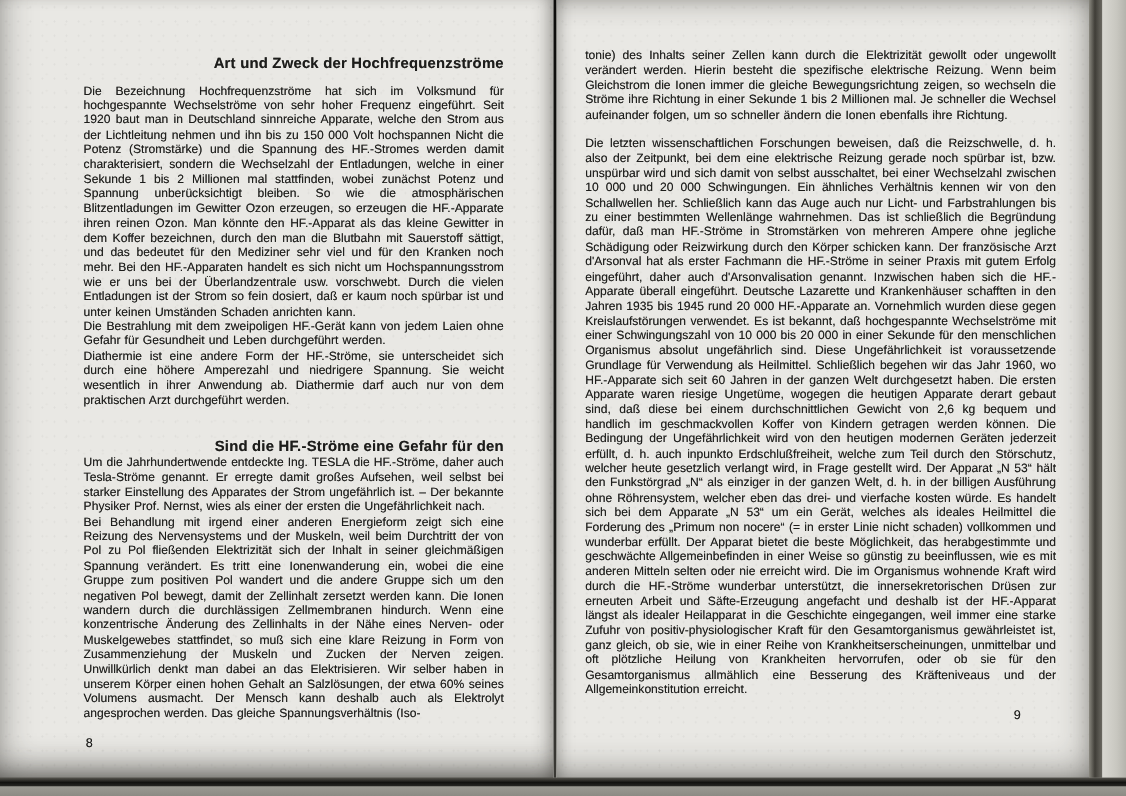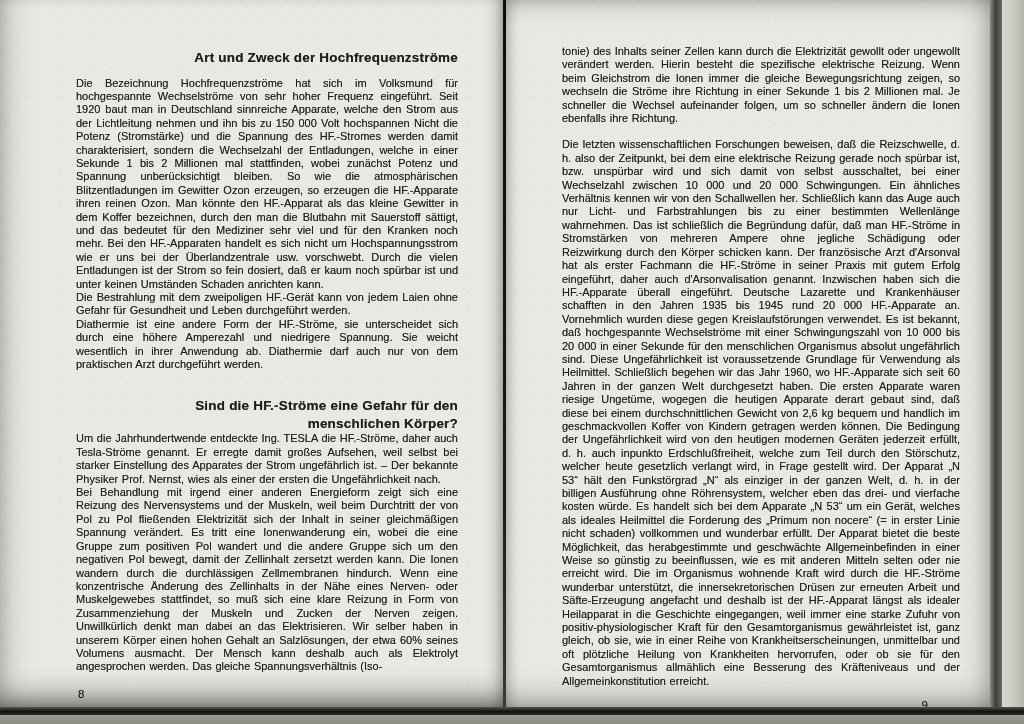--- a/index.html
+++ b/index.html
@@ -29,21 +29,21 @@
   .page-left{
     width:503px;
     padding:49px 45px 0 76px;
     box-shadow:
       inset 14px -18px 34px -18px rgba(40,38,34,0.55),
       inset -10px 0 16px -8px rgba(30,28,25,0.45),
       inset 0 -26px 30px -24px rgba(40,38,34,0.5);
   }
   .page-right{
     width:484px;
-    padding:45px 30px 0 56px;
+    padding:45px 30px 0 26px;
     box-shadow:
       inset 10px 0 14px -8px rgba(30,28,25,0.35),
       inset -14px -20px 34px -20px rgba(40,38,34,0.6),
       inset -6px 18px 26px -20px rgba(40,38,34,0.45);
   }
   .gutter{width:3px;background:linear-gradient(to bottom,#0c0c0b 0%,#1a1a18 70%,#3a3935 100%);}
   .page-edge-right{width:12px;background:linear-gradient(to right,#8a887f,#3f3d37 45%,#6b6962);}
   .underpage-strip{width:22px;background:linear-gradient(to right,#d9d8d2,#c8c7c0 60%,#b4b3ac);}
 
   .bottom-shadow{
@@ -83,21 +83,20 @@
   <div class="spread">
 
     <section class="page page-left">
       <h1 class="section-heading">Art und Zweck der Hochfrequenzströme</h1>
       <p class="body-text">Die Bezeichnung Hochfrequenzströme hat sich im Volksmund für hochgespannte Wechselströme von sehr hoher Frequenz eingeführt. Seit 1920 baut man in Deutschland sinnreiche Apparate, welche den Strom aus der Lichtleitung nehmen und ihn bis zu 150 000 Volt hochspannen Nicht die Potenz (Stromstärke) und die Spannung des HF.-Stromes werden damit charakterisiert, sondern die Wechselzahl der Entladungen, welche in einer Sekunde 1 bis 2 Millionen mal stattfinden, wobei zunächst Potenz und Spannung unberücksichtigt bleiben. So wie die atmosphärischen Blitzentladungen im Gewitter Ozon erzeugen, so erzeugen die HF.-Apparate ihren reinen Ozon. Man könnte den HF.-Apparat als das kleine Gewitter in dem Koffer bezeichnen, durch den man die Blutbahn mit Sauerstoff sättigt, und das bedeutet für den Mediziner sehr viel und für den Kranken noch mehr. Bei den HF.-Apparaten handelt es sich nicht um Hochspannungsstrom wie er uns bei der Überlandzentrale usw. vorschwebt.  Durch die vielen Entladungen ist der Strom so fein dosiert, daß er kaum noch spürbar ist und unter keinen Umständen Schaden anrichten kann.</p>
       <p class="body-text">Die Bestrahlung mit dem zweipoligen HF.-Gerät kann von jedem Laien ohne Gefahr für Gesundheit und Leben durchgeführt werden.</p>
       <p class="body-text">Diathermie ist eine andere Form der HF.-Ströme, sie unterscheidet sich durch eine höhere Amperezahl und niedrigere Spannung. Sie weicht wesentlich in ihrer Anwendung ab.  Diathermie darf auch nur von dem praktischen Arzt durchgeführt werden.</p>
 
       <h2 class="section-heading">
         <span class="hline">Sind die HF.-Ströme eine Gefahr für den</span>
-        <span class="hline">menschlichen Körper?</span>
       </h2>
       <p class="body-text">Um die Jahrhundertwende entdeckte Ing. TESLA die HF.-Ströme, daher auch Tesla-Ströme genannt. Er erregte damit großes Aufsehen, weil selbst bei starker Einstellung des Apparates der Strom ungefährlich ist. – Der bekannte Physiker Prof. Nernst, wies als einer der ersten die Ungefährlichkeit nach.</p>
       <p class="body-text">Bei Behandlung mit irgend einer anderen Energieform zeigt sich eine Reizung des Nervensystems und der Muskeln, weil beim Durchtritt der von Pol zu Pol fließenden Elektrizität sich der Inhalt in seiner gleichmäßigen Spannung verändert. Es tritt eine Ionenwanderung ein, wobei die eine Gruppe zum positiven Pol wandert und die andere Gruppe sich um den negativen Pol bewegt, damit der Zellinhalt zersetzt werden kann. Die Ionen wandern durch die durchlässigen Zellmembranen hindurch. Wenn eine konzentrische Änderung des Zellinhalts in der Nähe eines Nerven- oder Muskelgewebes stattfindet, so muß sich eine klare Reizung in Form von Zusammenziehung der Muskeln und Zucken der Nerven zeigen. Unwillkürlich denkt man dabei an das Elektrisieren. Wir selber haben in unserem Körper einen hohen Gehalt an Salzlösungen, der etwa 60% seines Volumens ausmacht. Der Mensch kann deshalb auch als Elektrolyt angesprochen werden. Das gleiche Spannungsverhältnis (Iso-</p>
 
       <div class="pagenum pagenum-left">8</div>
     </section>
 
     <div class="gutter"></div>
 
     <section class="page page-right">

